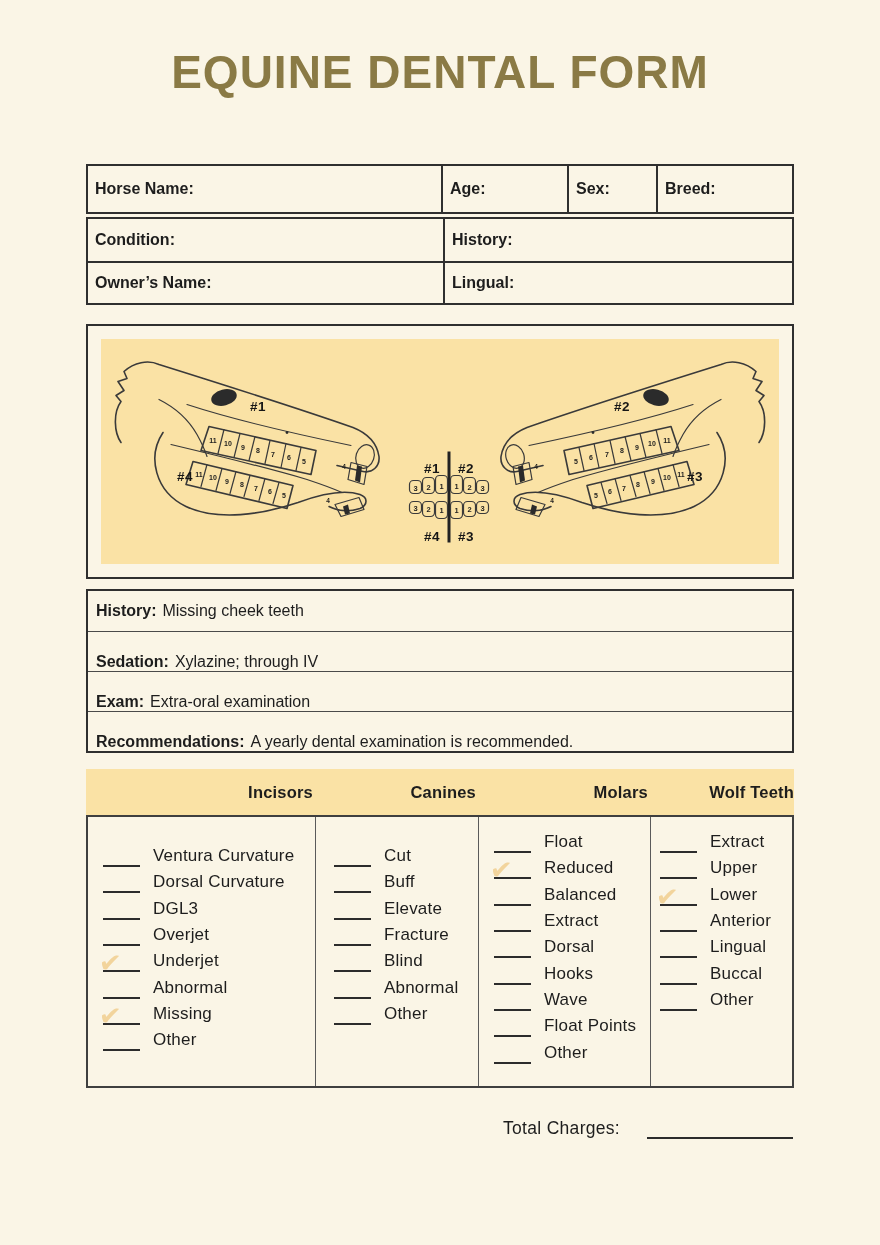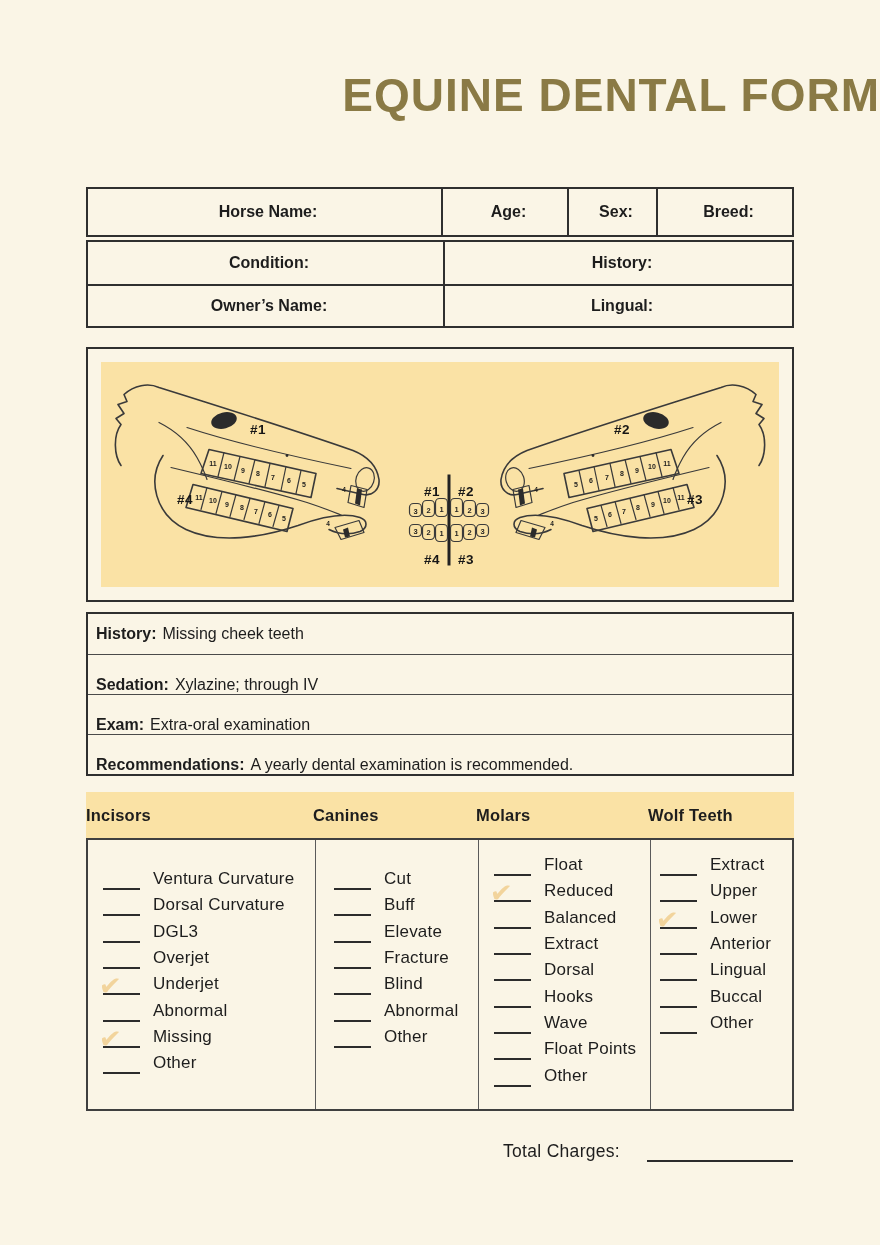--- a/index.html
+++ b/index.html
@@ -2,29 +2,29 @@
 <html style="--cream: #FAF5E6; --yellow: #FAE2A5; --olive: #8A7A45; --ink: #1D1D1D; --gold: #F2D49C; --lineart: #3A3A3A;"><head>
 <meta charset="utf-8">
 <style>
   :root{
     --cream:#FAF5E6; --yellow:#FAE2A5; --olive:#8A7A45; --ink:#1D1D1D;
     --line:#2F2F2F; --gold:#F2D49C; --lineart:#3A3A3A;
   }
   *{box-sizing:border-box;}
   body{margin:0;font-family:"Liberation Sans",sans-serif;color:var(--ink);}
   .page{width:880px;height:1245px;background:var(--cream);overflow:hidden;}
-  h1.title{margin:72px 0 0;text-align:right;font-size:46px;line-height:46px;
+  h1.title{margin:49px 0 0;text-align:center;font-size:46px;line-height:46px;
     font-weight:bold;color:var(--olive);letter-spacing:1px;}
   .content{width:708px;margin:0 auto;}
 
   
   .tbl{border:2px solid var(--line);background:transparent;}
   .tbl-top{margin-top:69px;display:grid;grid-template-columns:353px 126px 89px auto;height:50px;}
   .tbl-mid{margin-top:3px;display:grid;grid-template-columns:355px auto;grid-auto-rows:42px;}
-  .cell{display:flex;align-items:center;padding-left:7px;justify-content:center;}
+  .cell{display:flex;align-items:center;padding-left:7px;}
   .tbl-top .cell + .cell{border-left:2px solid var(--line);}
   .tbl-mid .cell:nth-child(even){border-left:2px solid var(--line);}
   .tbl-mid .cell:nth-child(n+3){border-top:2px solid var(--line);}
   .lbl{font-weight:bold;font-size:16px;}
 
   
   .panel{margin-top:19px;height:255px;border:2px solid var(--line);padding:13px;}
   .panel-inner{width:100%;height:100%;background:var(--yellow);}
   .panel-inner svg{display:block;width:100%;height:100%;}
   .ln{fill:none;stroke:var(--lineart);stroke-width:1.6;stroke-linejoin:round;stroke-linecap:round;}
@@ -37,21 +37,21 @@
 
   
   .notes-box{margin-top:10px;border:2px solid var(--line);}
   .note-row{height:40px;display:flex;align-items:center;padding-left:8px;font-size:16px;}
   .note-row + .note-row{border-top:1.5px solid #4A4A4A;align-items:flex-end;}
   .note-label{font-weight:bold;margin-right:6px;}
 
   
   .chk-header{margin-top:16px;height:46px;background:var(--yellow);
     display:grid;grid-template-columns:227px 163px 172px auto;align-items:center;}
-  .chk-header-cell{text-align:left;font-weight:bold;font-size:16.5px;letter-spacing:.2px;}
+  .chk-header-cell{text-align:right;font-weight:bold;font-size:16.5px;letter-spacing:.2px;}
   .chk-body{border:2px solid #3F3F3F;height:273px;display:grid;grid-template-columns:227px 163px 172px auto;}
   .chk-col + .chk-col{border-left:1.5px solid #5A5A5A;}
   .c0{padding:26px 0 0 15px;} .c1{padding:26px 0 0 18px;} .c2{padding:12px 0 0 15px;} .c3{padding:12px 0 0 9px;}
   .chk-item{display:flex;align-items:center;height:26.3px;font-size:17px;letter-spacing:.2px;}
   .chk-line{position:relative;display:inline-block;width:37px;height:14px;
     border-bottom:2.2px solid #2C2C2C;margin-right:13px;top:4px;}
   .tick{display:none;position:absolute;left:-4px;bottom:-6px;font-size:27px;line-height:1;
     color:var(--gold);font-family:"DejaVu Sans",sans-serif;font-weight:bold;transform:rotate(4deg);}
   .tick.on{display:block;}
 

